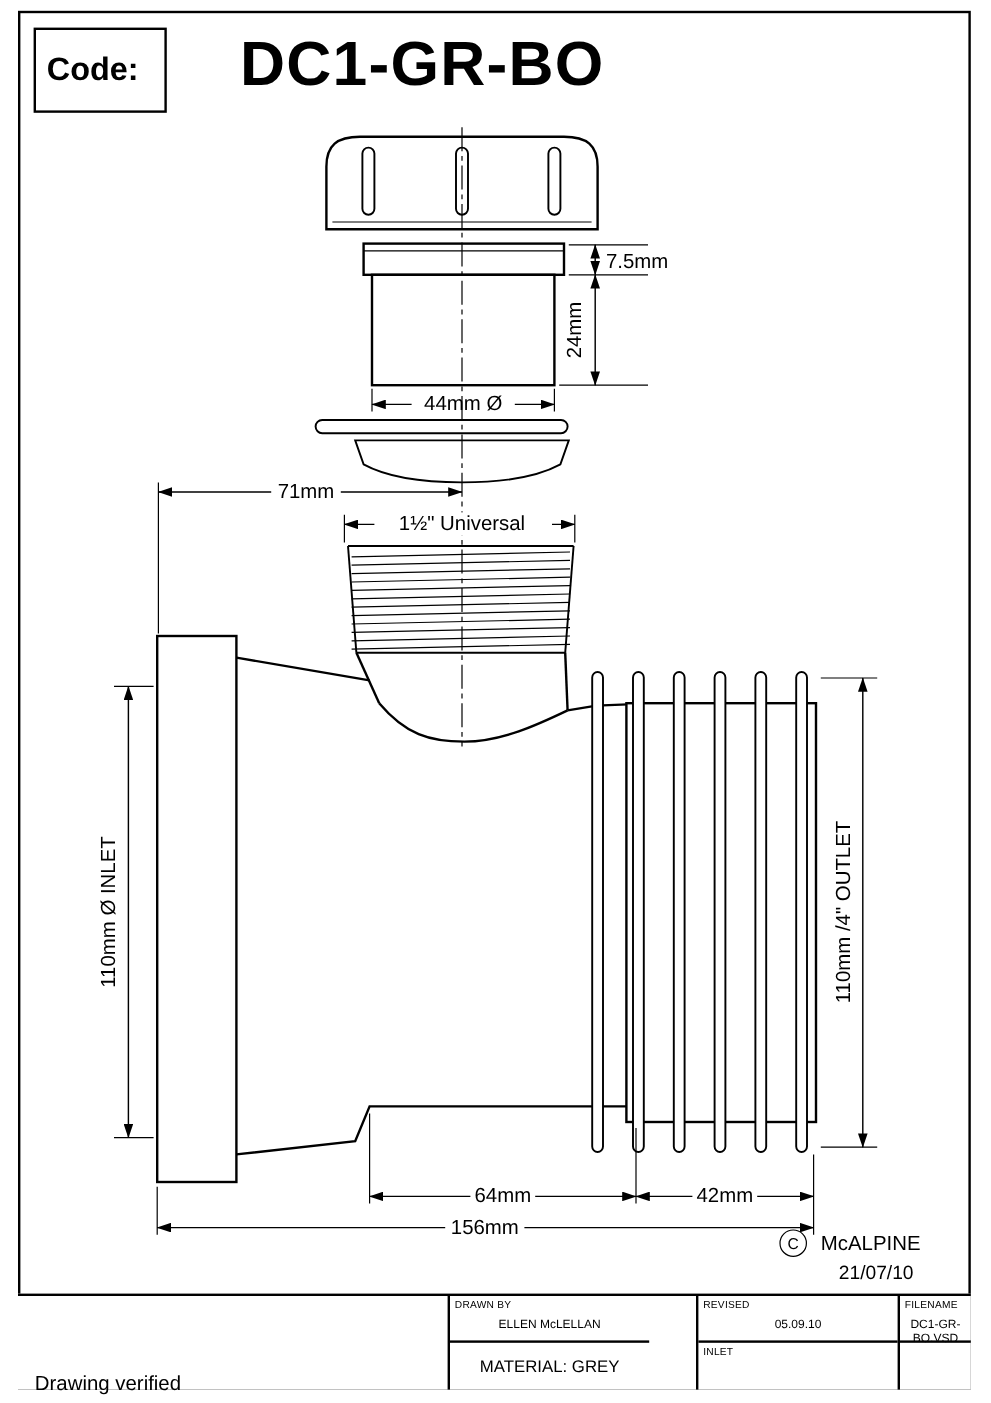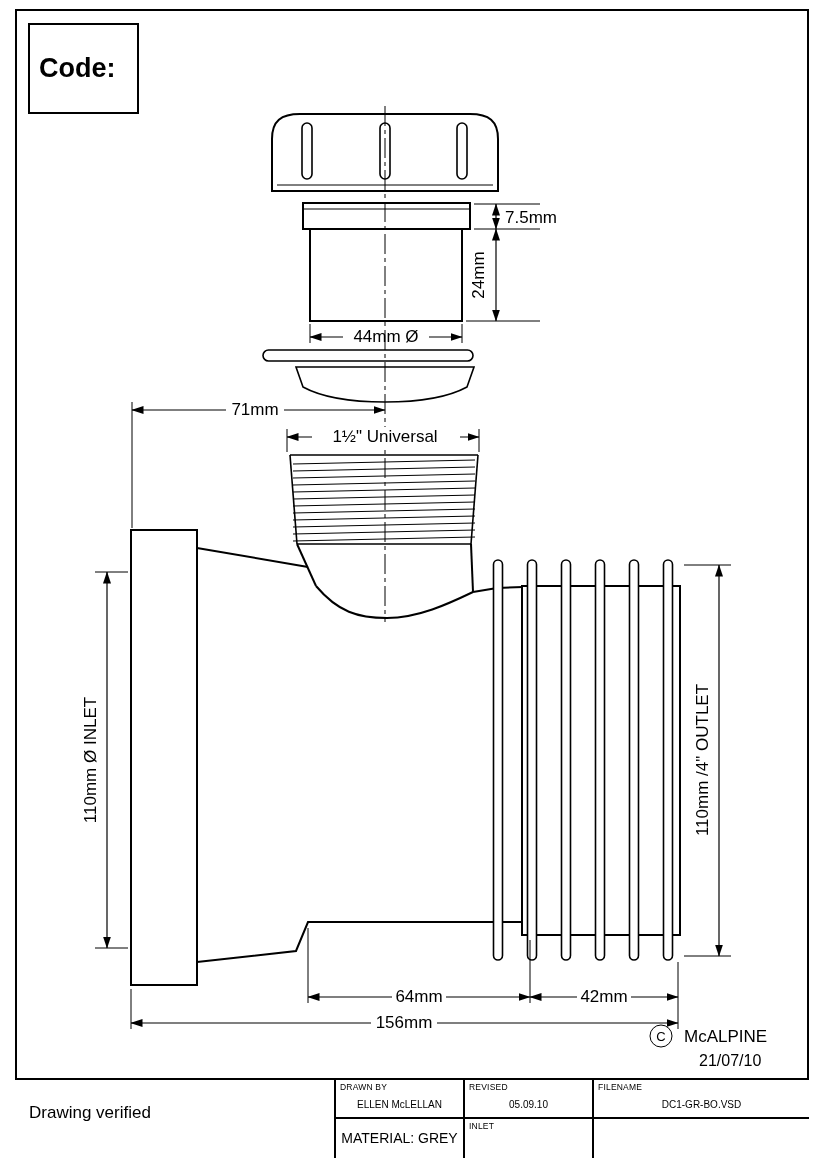--- a/index.html
+++ b/index.html
@@ -1,53 +1,54 @@
 <!DOCTYPE html>
 <html><head>
 <meta charset="utf-8">
 <style>
   html,body{margin:0;padding:0;background:#fff;}
   .page{position:relative;width:826px;height:1169px;background:#fff;
         font-family:"Liberation Sans",sans-serif;color:#000;overflow:hidden;}
   .border{position:absolute;left:15px;top:9px;width:794px;height:1149px;
           border:2px solid #000;box-sizing:border-box;}
-  .codebox{position:absolute;left:28px;top:23px;width:111px;height:91px;
+  .codebox{position:absolute;left:28px;top:23px;width:111px;height:71px;
            border:2px solid #000;box-sizing:border-box;display:flex;align-items:center;
            padding-left:9px;font-size:27px;font-weight:700;}
   .title{position:absolute;left:200px;top:24px;font-size:52px;font-weight:700;letter-spacing:1px;}
   svg.drawing{position:absolute;left:0;top:0;}
   svg.drawing text{font-family:"Liberation Sans",sans-serif;fill:#000;}
   .out2{stroke:#000;stroke-width:2;fill:none;}
   .out15{stroke:#000;stroke-width:1.6;fill:none;}
   .thin{stroke:#000;stroke-width:1;fill:none;}
   .dim{stroke:#000;stroke-width:1.2;fill:none;}
   .ext{stroke:#000;stroke-width:1;fill:none;}
   .wfill{fill:#fff;}
   
   .tb{position:absolute;left:15px;top:1078px;width:794px;height:80px;box-sizing:border-box;
       border-top:2px solid #000;display:flex;background:#fff;}
-  .tb .c1{width:319px;padding:22px 14px;font-size:17px;line-height:1.3;box-sizing:border-box;}
+  .tb .c1{width:319px;padding:22px 14px;font-size:17px;line-height:1.3;box-sizing:border-box;margin-top:40px;}
   .col{border-left:2px solid #000;display:flex;flex-direction:column;box-sizing:border-box;}
-  .c2,.c3{width:129px;}
+  .c2,.c3{width:168px;margin-left:39px;}
   .c4{flex:1;}
   .row{position:relative;height:39px;box-sizing:border-box;}
   .row.top{border-bottom:2px solid #000;}
   .lbl{position:absolute;top:2px;left:4px;font-size:8.5px;letter-spacing:.2px;}
   .val{text-align:center;padding-top:19px;font-size:10px;}
   .val.mat{padding-top:11px;font-size:14px;}
 </style>
 </head>
 <body>
 
 <div class="page">
   <div class="border"></div>
 
   <div class="codebox">
     <span>Code:</span>
   </div>
+  <div class="title">DC1-GR-BO</div>
 
   <svg class="drawing" width="826" height="1169" viewBox="0 0 826 1169">
     <defs>
       <marker id="arr" viewBox="0 0 12 8" refX="11.5" refY="4" markerWidth="12" markerHeight="8" orient="auto-start-reverse" markerUnits="userSpaceOnUse">
         <path d="M0,0 L12,4 L0,8 Z" fill="#000"></path>
       </marker>
     </defs>
 
     <g>
       <path class="out2 wfill" d="M272,191 L272,139 C272,121 281,114 300,114 L470,114 C489,114 498,121 498,139 L498,191 Z"></path>

